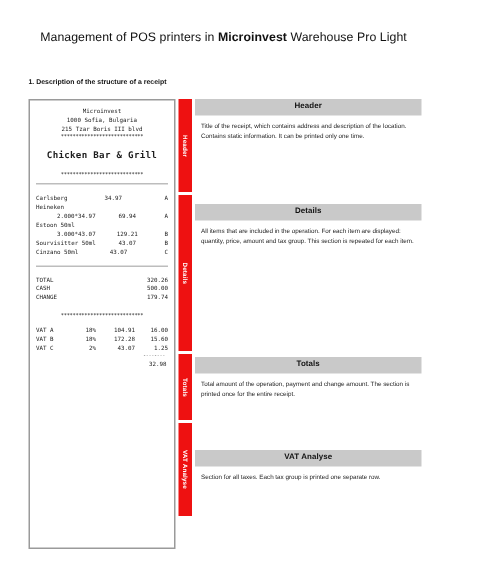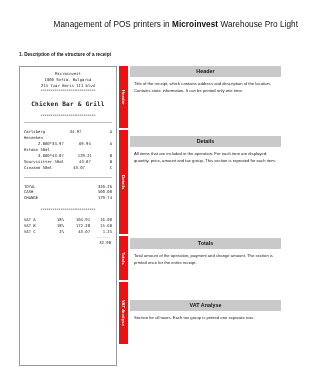--- a/index.html
+++ b/index.html
@@ -19,21 +19,21 @@
     width: 298px;
     height: 386px;
     position: relative;
     background: #fff;
   }
   .doc-title {
     position: absolute;
     top: 20px;
     left: 0;
     width: 298px;
-    text-align: right;
+    text-align: center;
     font-size: 8.2px;
     letter-spacing: .05px;
     color: #111;
     white-space: nowrap;
   }
   .doc-title b { font-weight: bold; }
   .section-heading {
     position: absolute;
     top: 52px;
     left: 19px;

